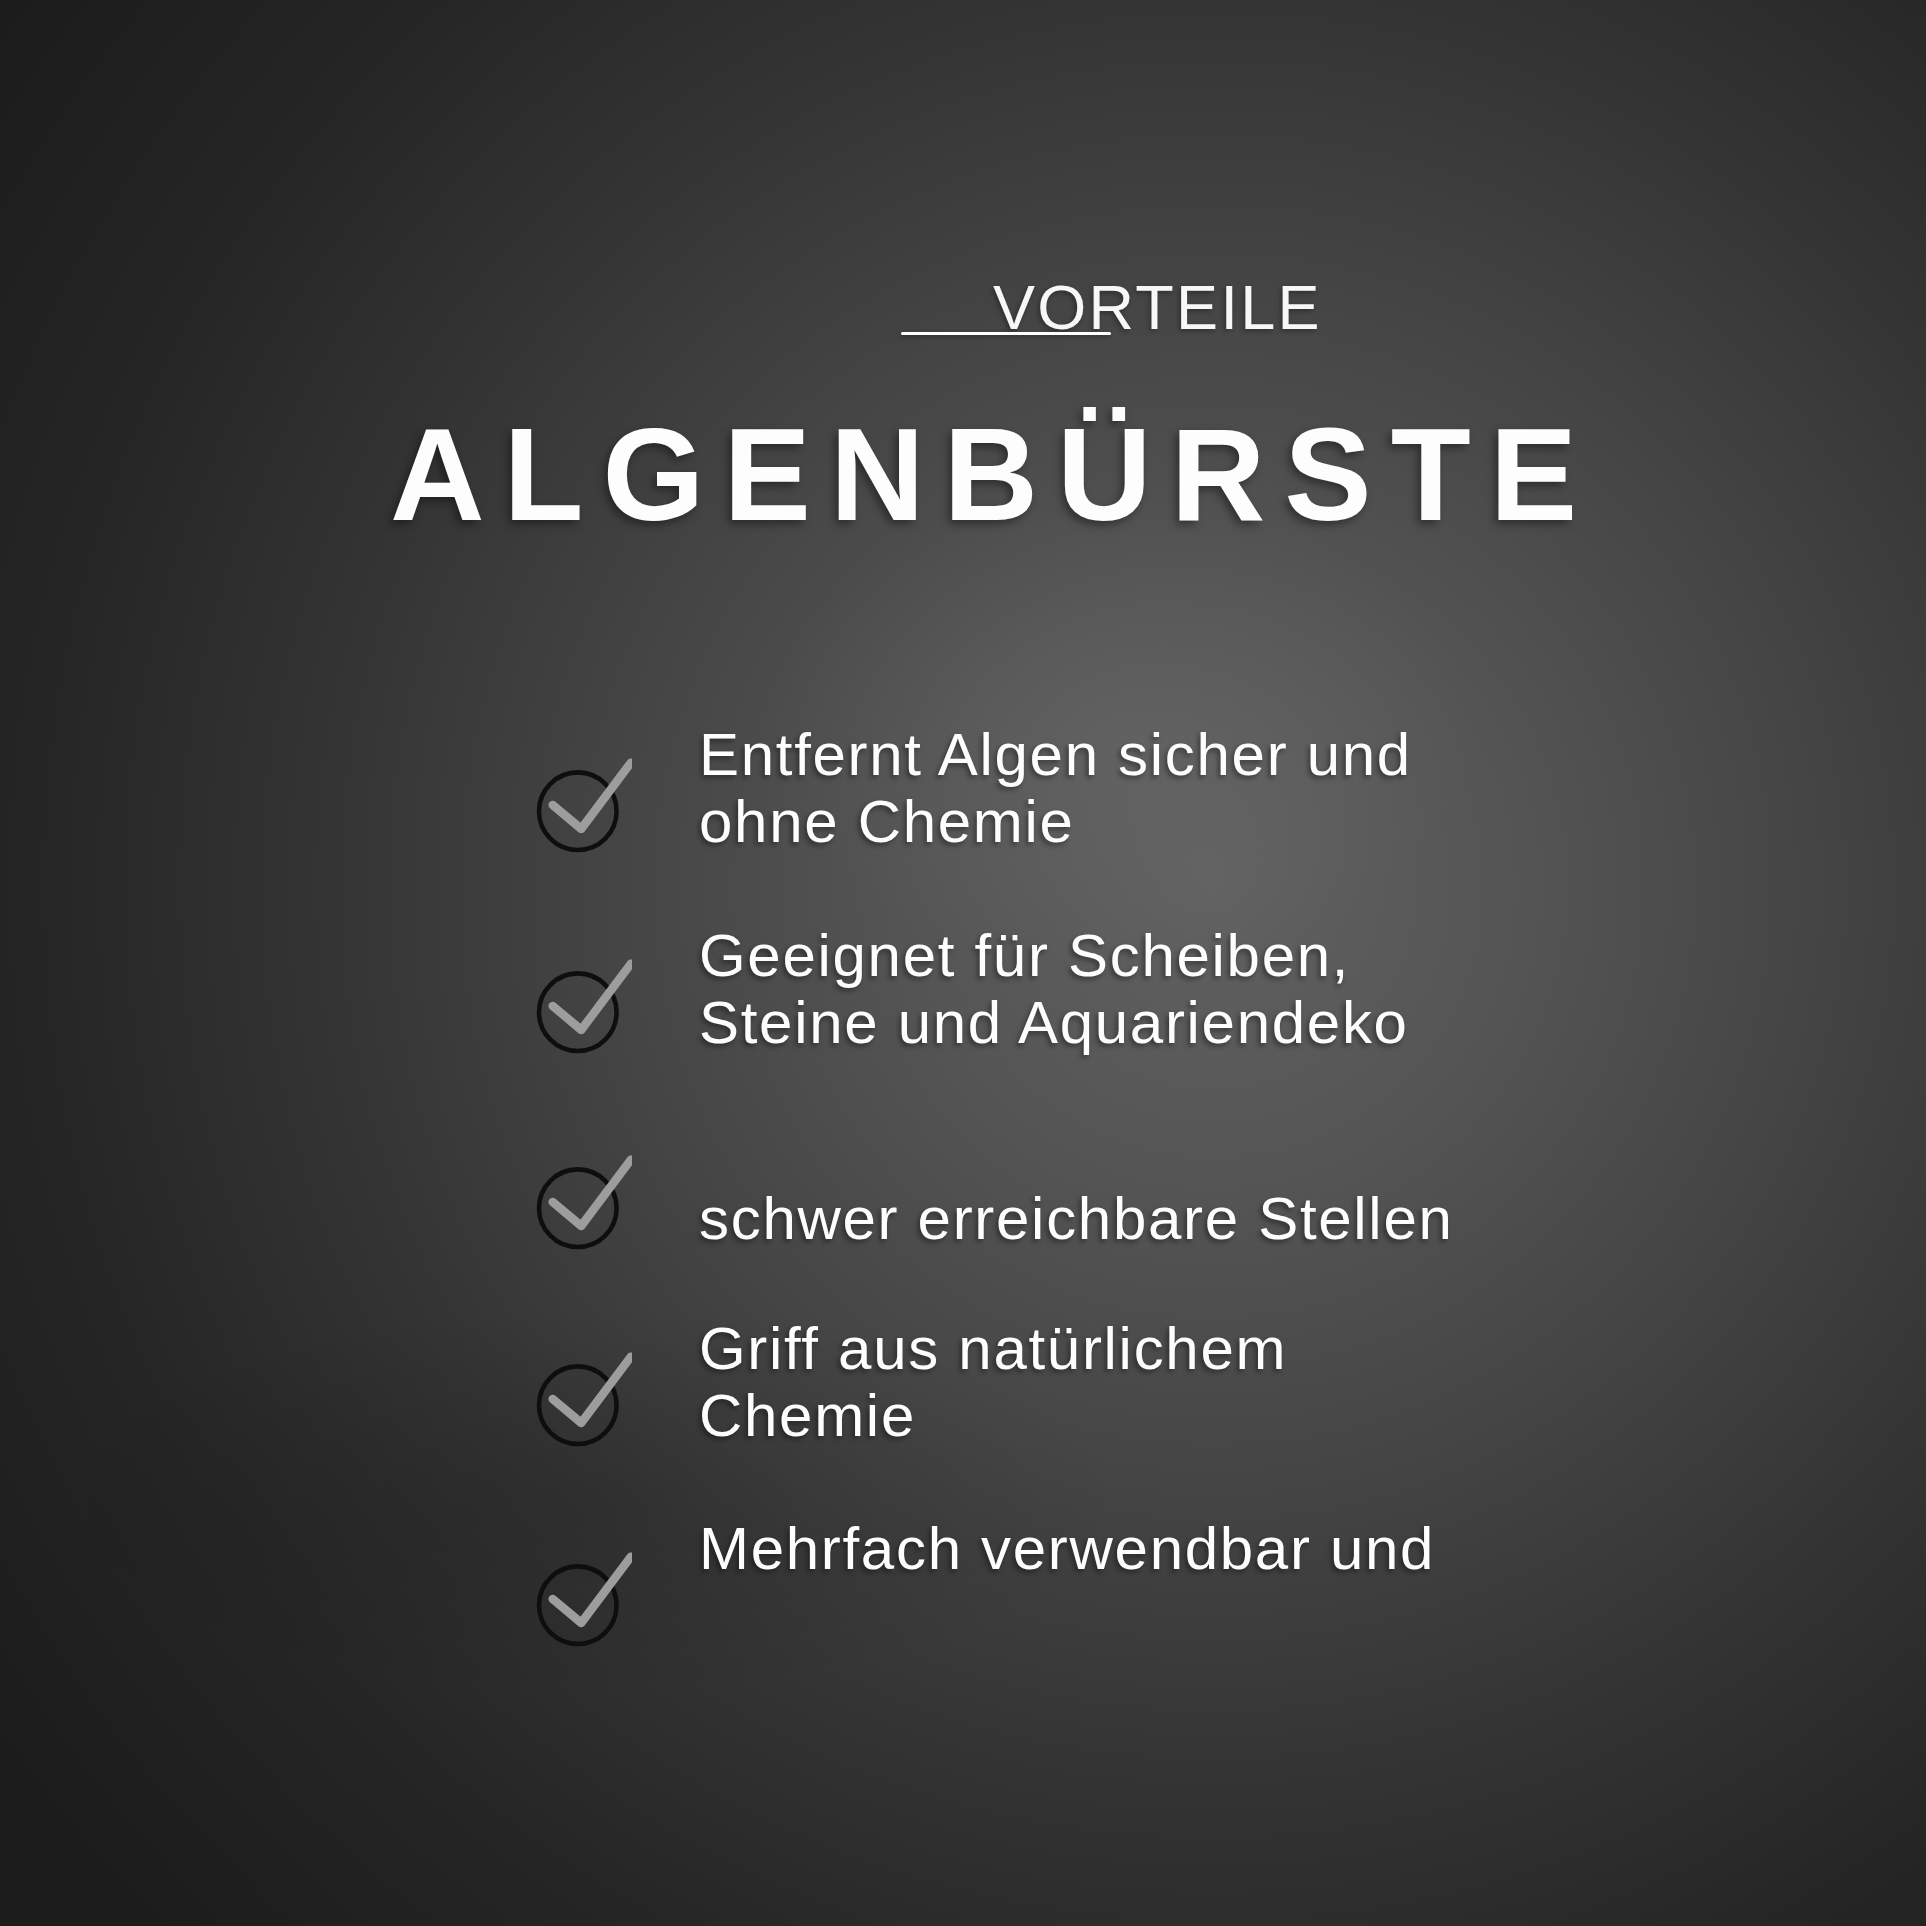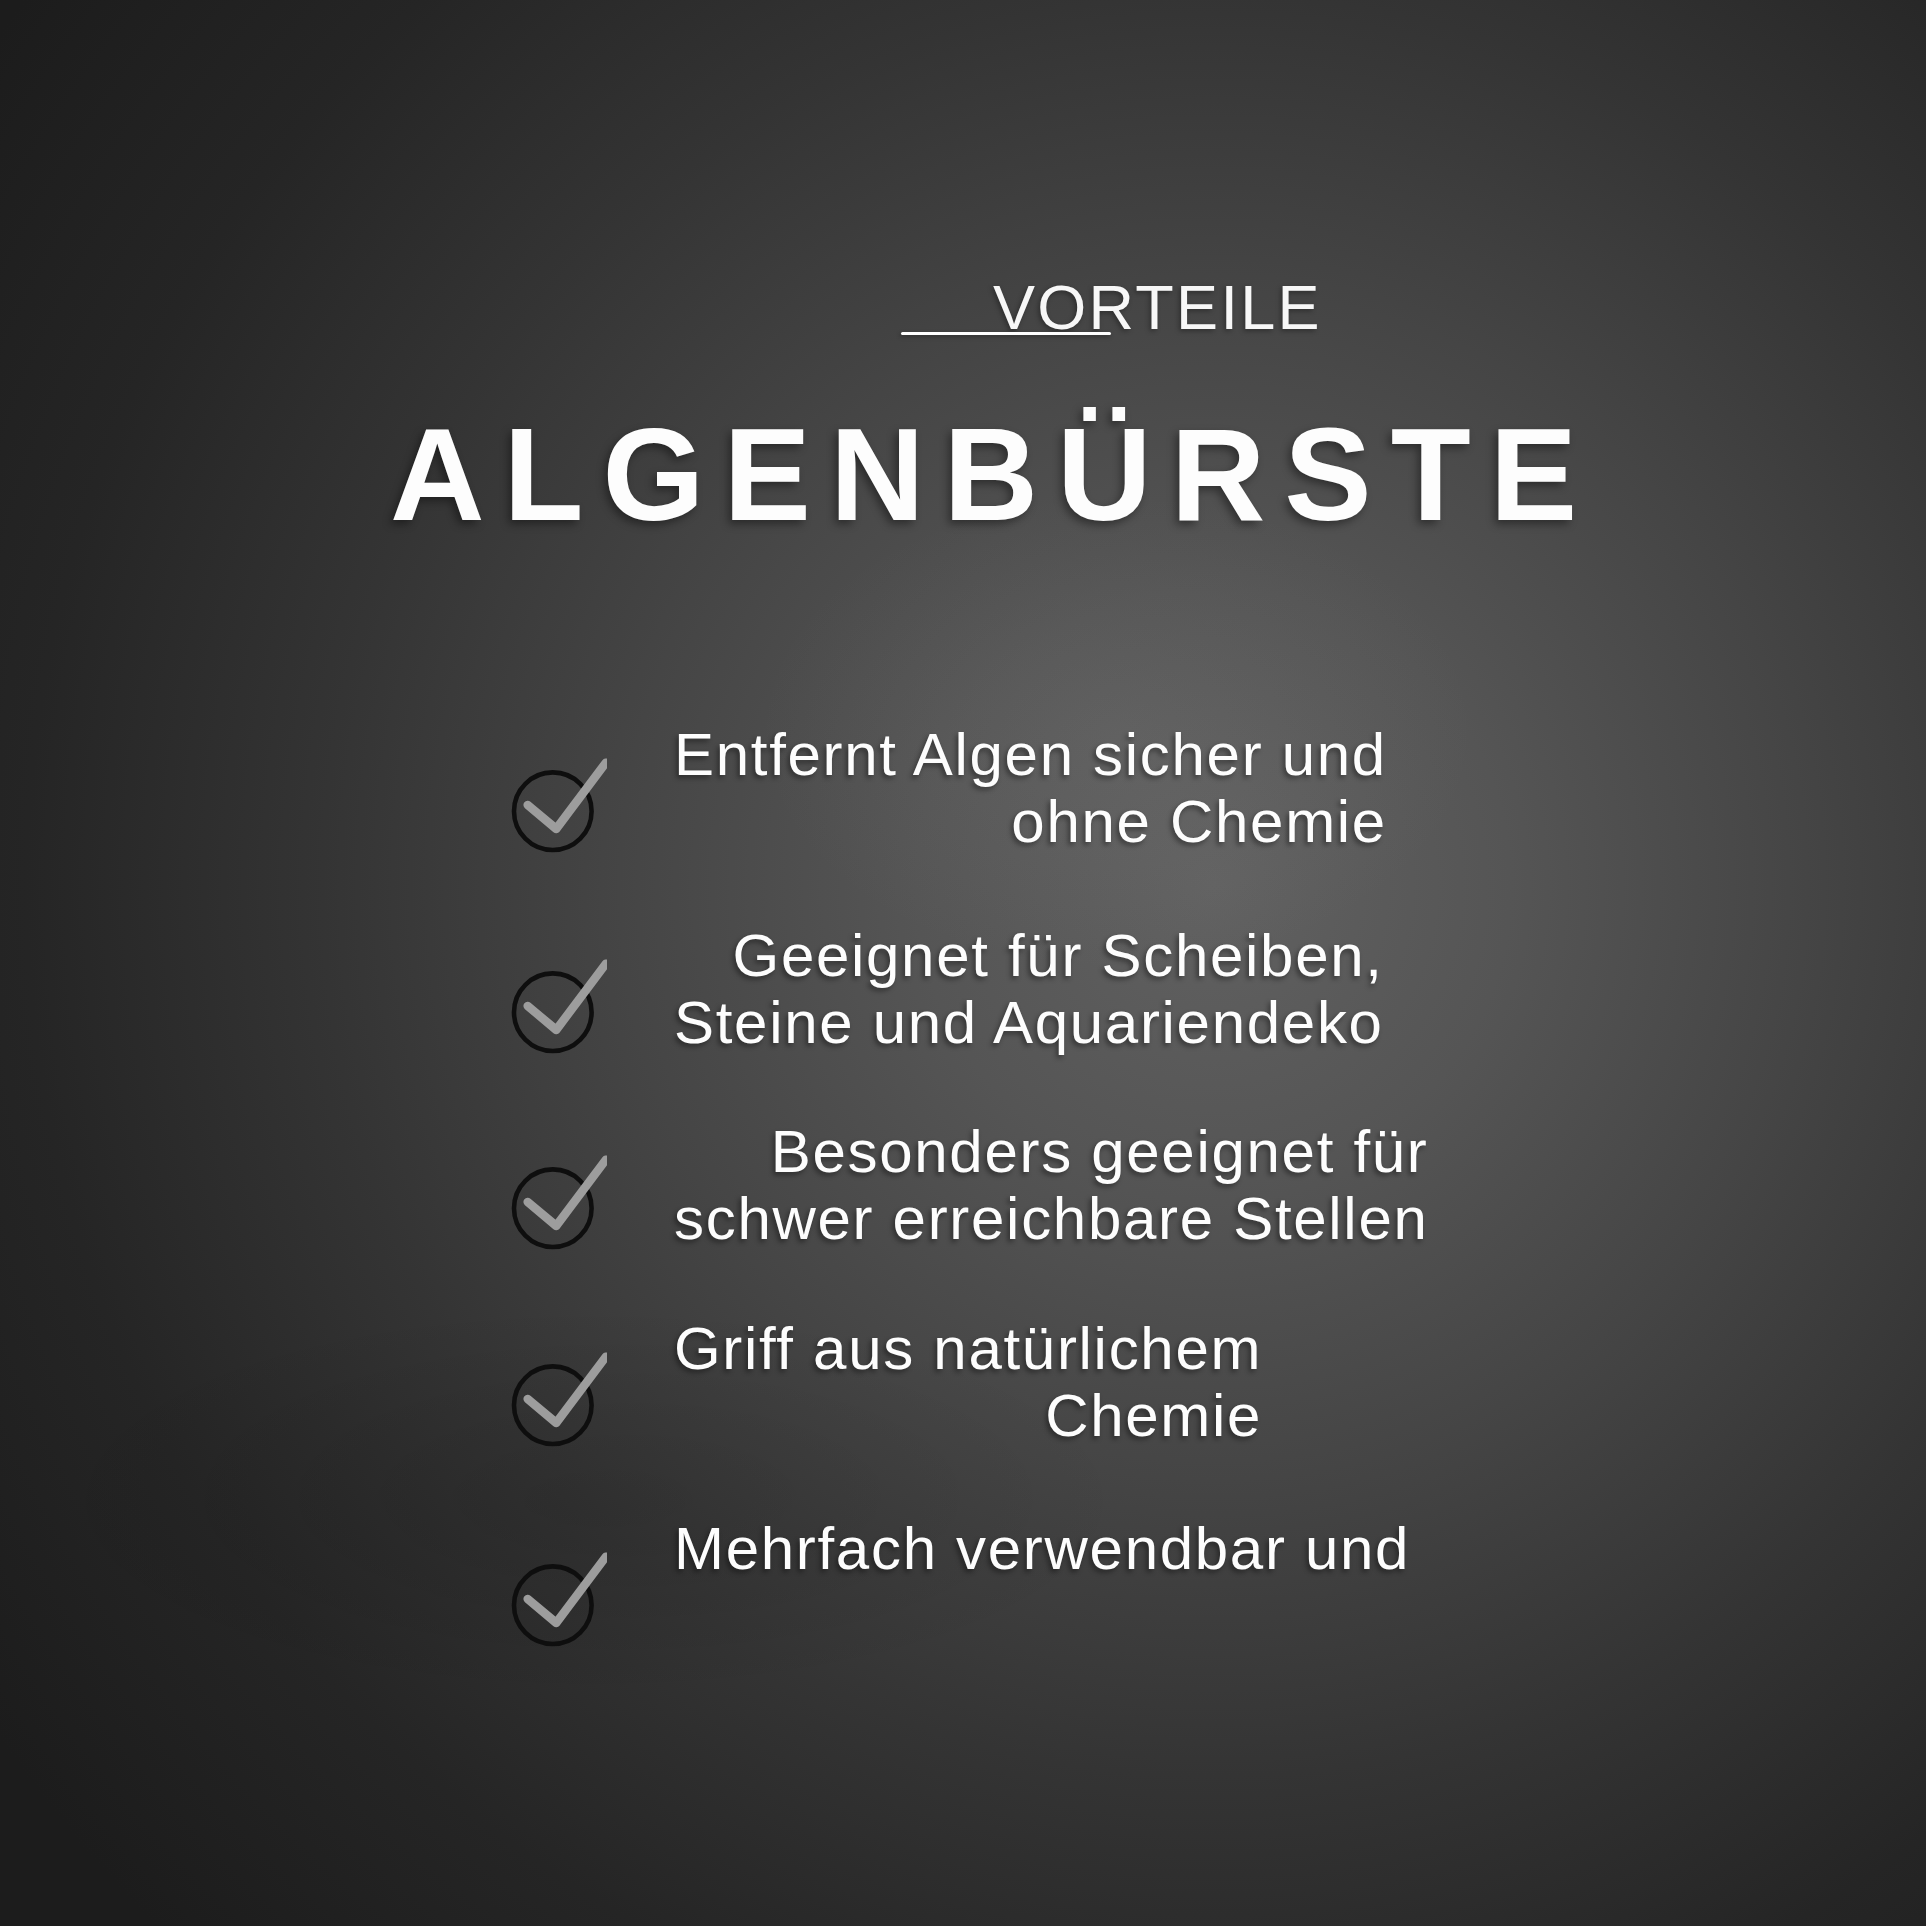--- a/index.html
+++ b/index.html
@@ -33,22 +33,22 @@
   }
   .title {
     position: absolute; left: 374px; top: 393px; margin: 16px;
     font-size: 131px; line-height: 1; font-weight: 700;
     letter-spacing: 19px; color: #fdfdfd;
     text-shadow: -3.4px 4px 8px rgba(0,0,0,0.40);
     white-space: nowrap;
   }
   .benefits { list-style: none; margin: 0; padding: 0; }
   .row {
-    position: absolute; left: 510px;
-    display: flex; align-items: flex-start; text-align: right;
+    position: absolute; left: 535px;
+    display: flex; align-items: flex-start;
   }
   .icon { display: block; margin-top: 36px; width: 97px; height: 97px; flex: 0 0 97px; }
   .icon svg { display: block; }
   .text {
     margin: 0 0 0 67px;
     font-size: 60px; line-height: 67px; letter-spacing: 1.7px;
     color: #fdfdfd; font-weight: 400;
     text-shadow: -2.3px 2.9px 5.7px rgba(0,0,0,0.40);
     white-space: nowrap;
   }
@@ -86,21 +86,21 @@
       <p class="text"><span>Geeignet für Scheiben,</span><br><span>Steine und Aquariendeko</span></p>
     </li>
 
     <li class="row" style="top:1118px">
       <span class="icon">
         <svg viewBox="0 0 170 170" width="97" height="97">
           <circle cx="75" cy="95" r="68" fill="none" stroke-width="8" stroke="#0e0e0e"></circle>
           <path d="M31 84 L81 126 L168 10" fill="none" stroke-width="15" stroke-linecap="round" stroke-linejoin="round" stroke="#9d9d9d"></path>
         </svg>
       </span>
-      <p class="text"><span>Besonders geeignet für</span><br><span>schwer erreichbare Stellen</span></p>
+      <p class="text"><br><span>schwer erreichbare Stellen</span></p>
     </li>
 
     <li class="row" style="top:1315px">
       <span class="icon">
         <svg viewBox="0 0 170 170" width="97" height="97">
           <circle cx="75" cy="95" r="68" fill="none" stroke-width="8" stroke="#0e0e0e"></circle>
           <path d="M31 84 L81 126 L168 10" fill="none" stroke-width="15" stroke-linecap="round" stroke-linejoin="round" stroke="#9d9d9d"></path>
         </svg>
       </span>
       <p class="text"><span>Griff aus natürlichem</span><br><span>Chemie</span></p>

